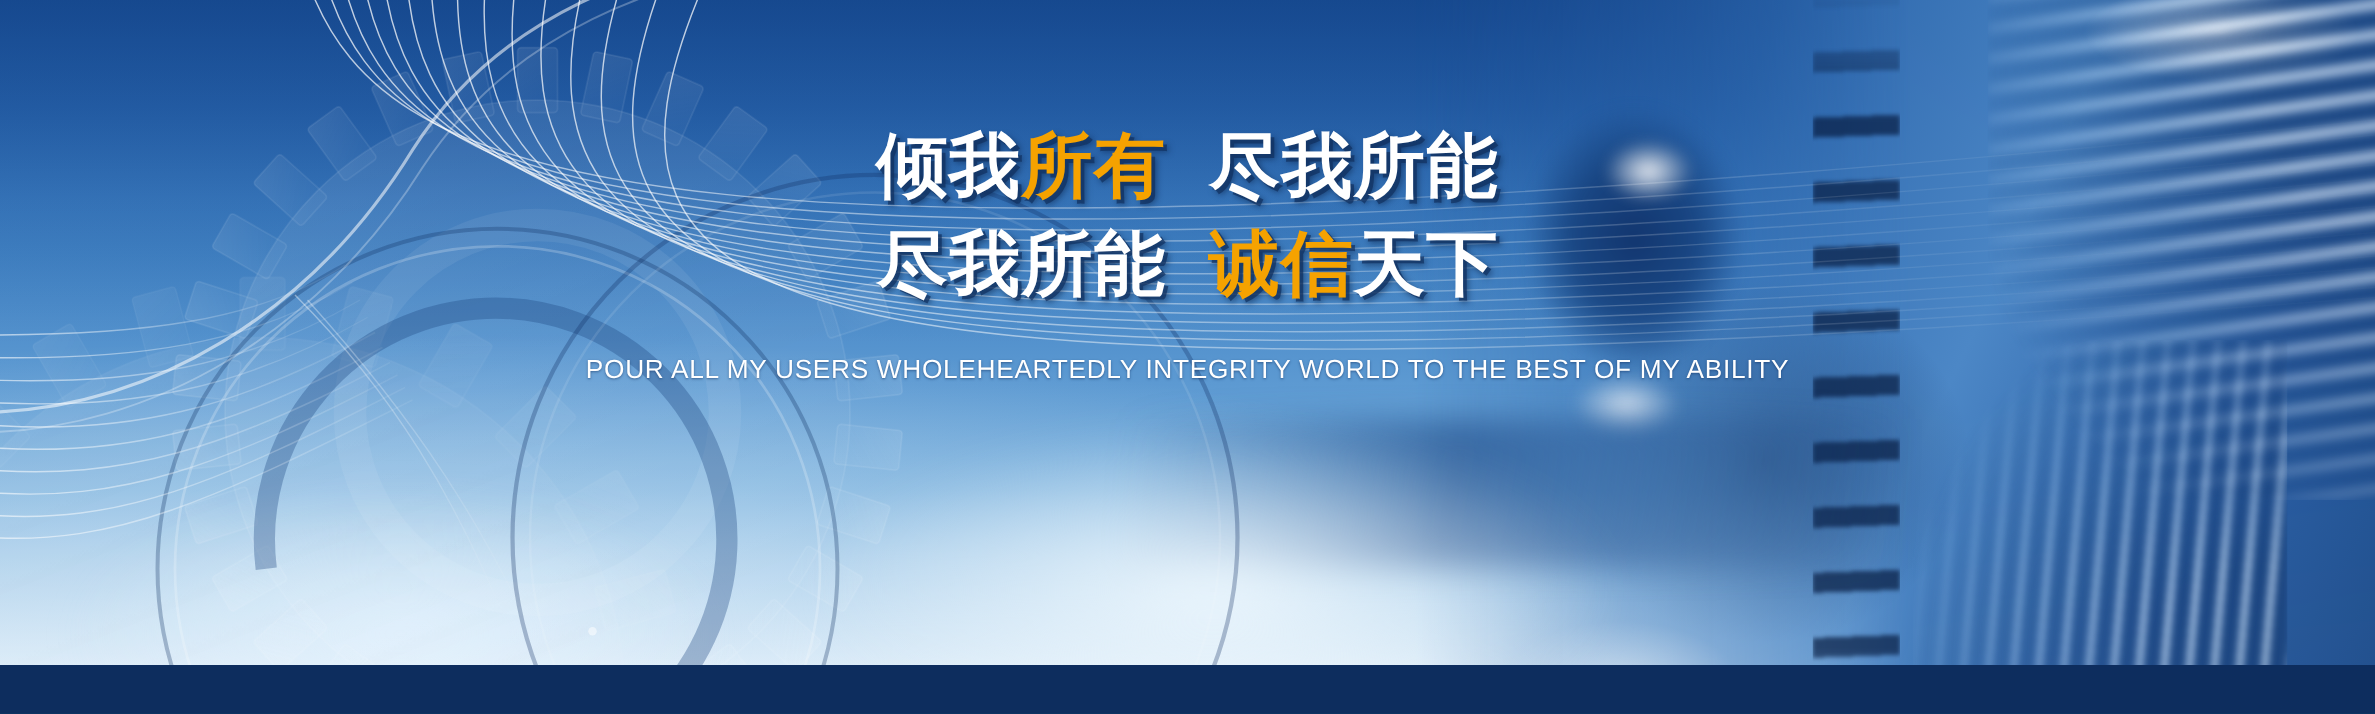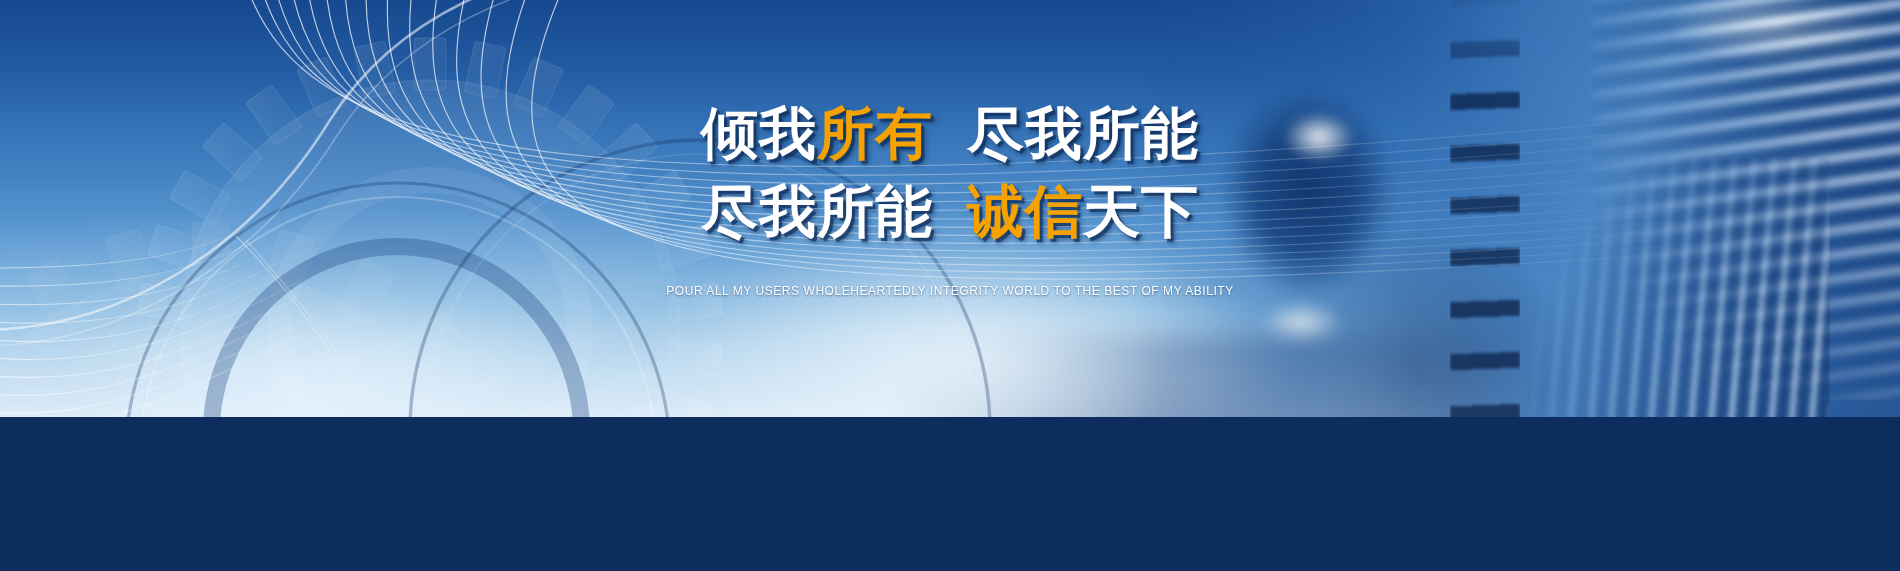--- a/index.html
+++ b/index.html
@@ -2,21 +2,21 @@
 <html lang="zh"><head>
 <meta charset="utf-8">
 <title>Corporate Banner</title>
 <style>
   * { margin:0; padding:0; box-sizing:border-box; }
   html,body { background:#0d2d5e; }
 
   .banner {
     position:relative;
     width:1900px;
-    height:417px;
+    height:532px;
     overflow:hidden;
     font-family:"Liberation Sans", sans-serif;
     background:#0c4a6e;
   }
 
   
   .bg-base {
     position:absolute; inset:0;
     background:
       radial-gradient(120% 90% at 18% 92%, rgba(225,240,252,0.55) 0%, rgba(225,240,252,0.0) 46%),
@@ -155,21 +155,21 @@
     color:#f5a200;
     text-shadow:
       3px 3px 0 rgba(17,48,95,0.70),
       4px 4px 5px rgba(10,32,70,0.55);
   }
   .gap { display:inline-block; width:34px; }
 
   .subtitle {
     margin-top:36px;
     color:#ffffff;
-    font-size:12px;
+    font-size:21px;
     letter-spacing:0.55px;
     font-weight:400;
     text-shadow:0 1px 2px rgba(12,40,86,0.55);
     white-space:nowrap;
   }
 </style>
 </head>
 <body>
 
 <div class="banner">

